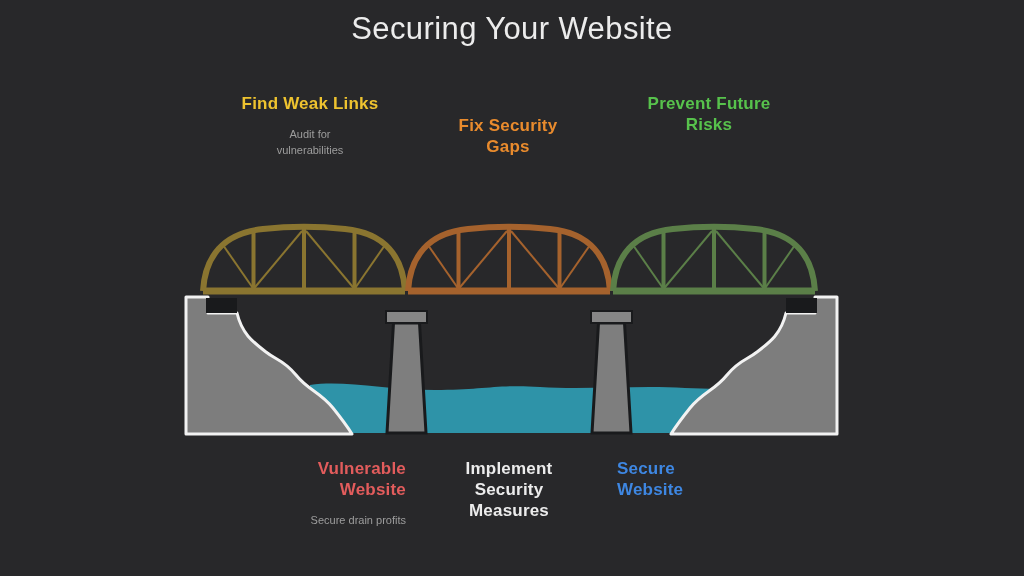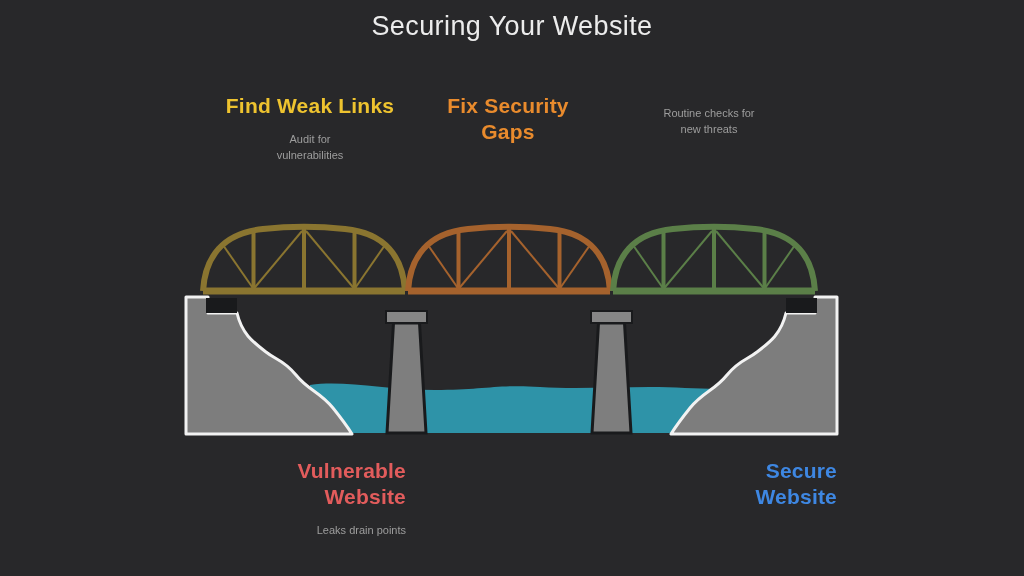--- a/index.html
+++ b/index.html
@@ -7,60 +7,60 @@
     position:relative;
     width:1024px;height:576px;
     background:var(--background,#28282a);
     overflow:hidden;
     font-family:"Liberation Sans", sans-serif;
   }
   .pre{white-space:pre-line;}
   #title{
     position:absolute;top:11px;left:0;width:1024px;
     text-align:center;
-    font-size:27px;font-weight:500;letter-spacing:.4px;
+    font-size:31px;font-weight:500;letter-spacing:.4px;
     color:var(--title_text,#ececec);
   }
   .top-col{position:absolute;top:93px;text-align:center;}
   #top-col-1{left:195px;width:230px;}
   #top-col-2{left:398px;width:220px;}
   #top-col-3{left:594px;width:230px;}
-  .heading{font-size:21px;font-weight:600;line-height:1.24;letter-spacing:.2px;}
+  .heading{font-size:17px;font-weight:600;line-height:1.24;letter-spacing:.2px;}
   .sub{font-size:11px;line-height:1.42;color:var(--sub_text,#9d9d9d);margin-top:13px;}
   .h-yellow{color:var(--find_weak_links,#eec32f);}
-  .h-orange{color:var(--fix_security_gaps,#e98b2d);}
+  .h-orange{color:var(--fix_security_gaps,#e98b2d);margin-top:22px;}
   .h-green{color:var(--prevent_future_risks,#57c24c);}
   .h-red{color:var(--vulnerable_website,#e25c5c);}
   .h-white{color:var(--implement_measures,#ececec);}
   .h-blue{color:var(--secure_website,#3e87e2);}
   .bottom-col{position:absolute;top:458px;}
   #bottom-col-1{left:186px;width:220px;text-align:right;}
   #bottom-col-2{left:399px;width:220px;text-align:center;}
-  #bottom-col-3{left:617px;width:220px;text-align:right;}
+  #bottom-col-3{left:617px;width:220px;}
   #bridge{position:absolute;left:180px;top:218px;}
 </style>
 </head>
 <body>
 
 <div id="canvas">
 
   <div id="title">Securing Your Website</div>
 
   <div class="top-col" id="top-col-1">
     <div class="heading h-yellow pre">Find Weak Links</div>
     <div class="sub pre">Audit for
 vulnerabilities</div>
   </div>
   <div class="top-col" id="top-col-2">
     <div class="heading h-orange pre">Fix Security
 Gaps</div>
   </div>
   <div class="top-col" id="top-col-3">
-    <div class="sub pre">Routine checks for
-new threats</div>
+    <div class="heading h-green pre">Prevent Future
+Risks</div>
   </div>
 
   <svg id="bridge" width="664" height="222" viewBox="0 0 664 222">
     <defs>
       <g id="truss" fill="none" stroke="currentColor">
         <path d="M2,70 C4,36 22,12 62,8 C88,5 118,5 144,8 C184,12 202,36 204,70" stroke-width="6" stroke-linejoin="round"></path>
         <line x1="2" y1="70" x2="204" y2="70" stroke-width="7"></line>
         <line x1="52.5" y1="11" x2="52.5" y2="70" stroke-width="4"></line>
         <line x1="103" y1="7" x2="103" y2="70" stroke-width="4"></line>
         <line x1="153.5" y1="11" x2="153.5" y2="70" stroke-width="4"></line>
@@ -91,20 +91,25 @@
     </g>
 
     <use href="#truss" x="21" y="3" style="color:var(--truss_vulnerable)"></use>
     <use href="#truss" x="226" y="3" style="color:var(--truss_fix)"></use>
     <use href="#truss" x="431" y="3" style="color:var(--truss_secure)"></use>
   </svg>
 
   <div class="bottom-col" id="bottom-col-1">
     <div class="heading h-red pre">Vulnerable
 Website</div>
-    <div class="sub pre">Leaks drain points</div>
+    <div class="sub pre">Secure drain profits</div>
+  </div>
+  <div class="bottom-col" id="bottom-col-2">
+    <div class="heading h-white pre">Implement
+Security
+Measures</div>
   </div>
   <div class="bottom-col" id="bottom-col-3">
     <div class="heading h-blue pre">Secure
 Website</div>
   </div>
 
 </div>
 
 </body></html>

